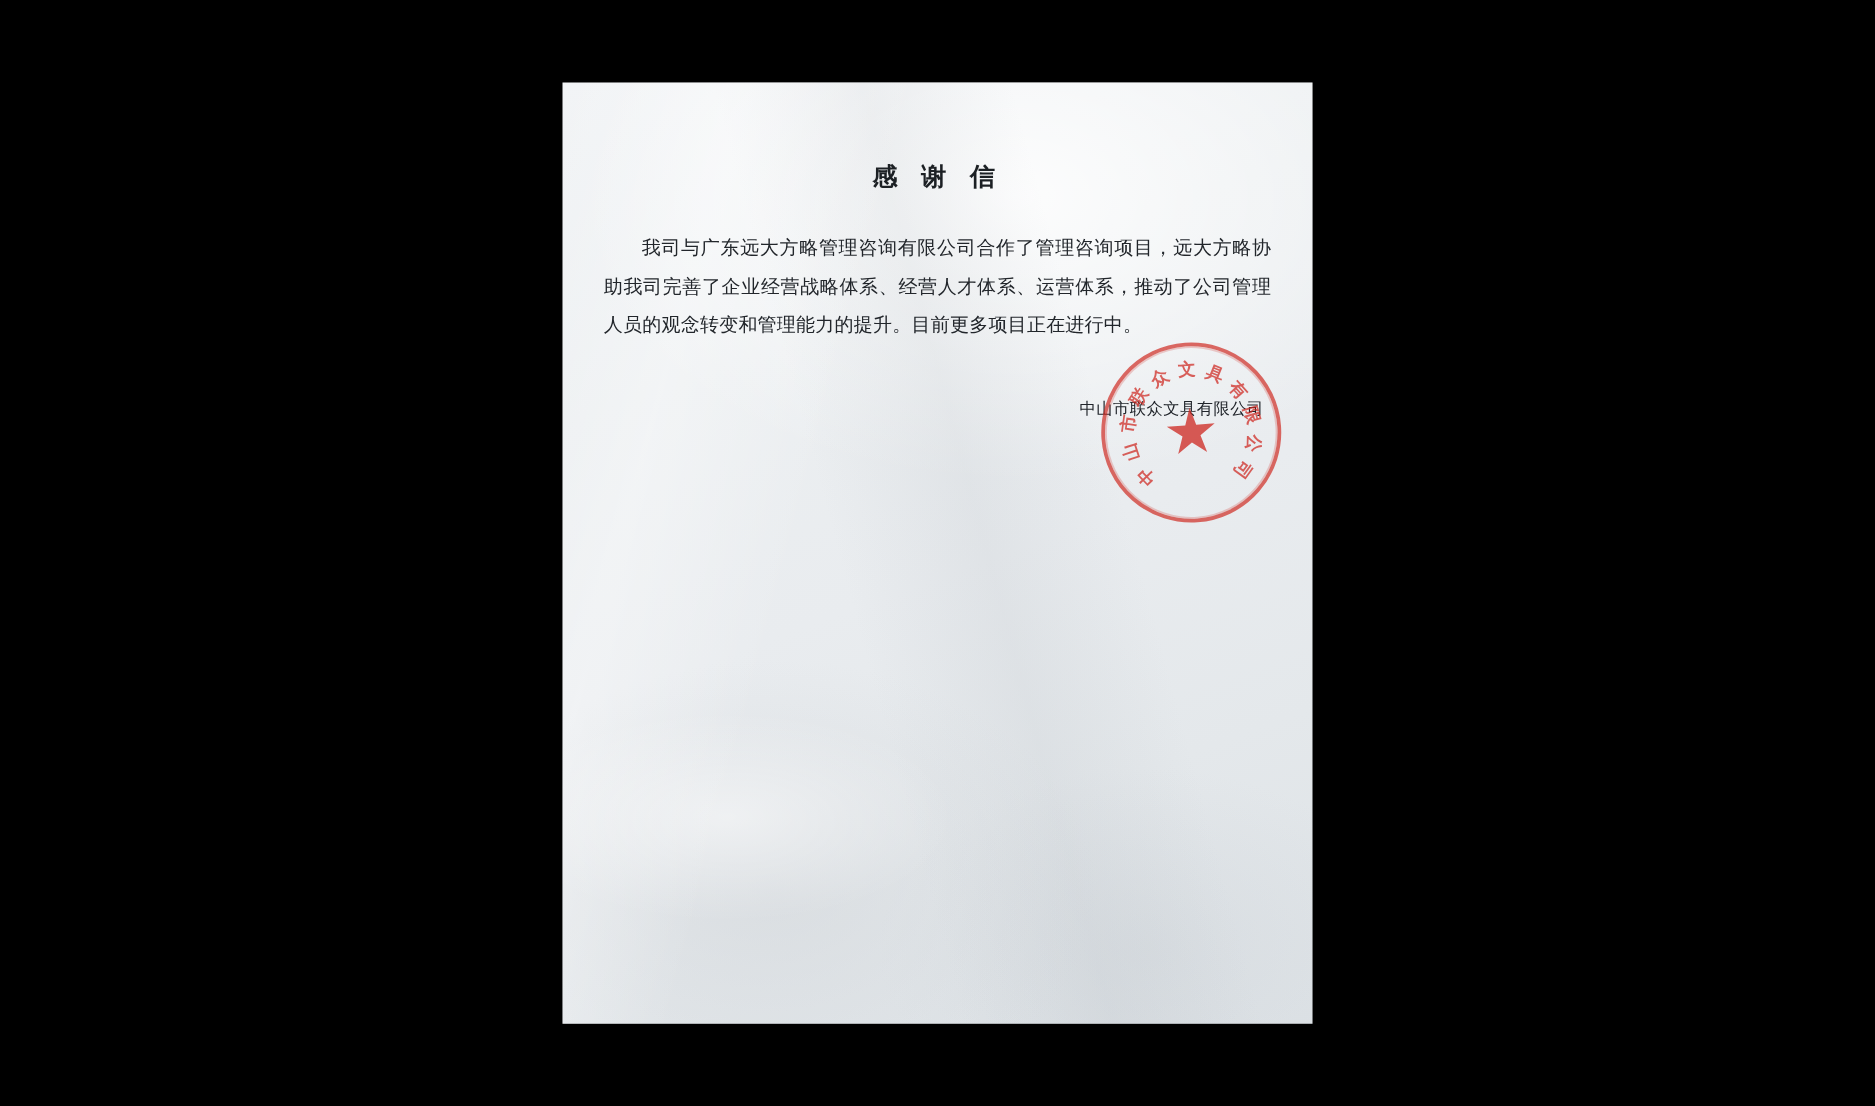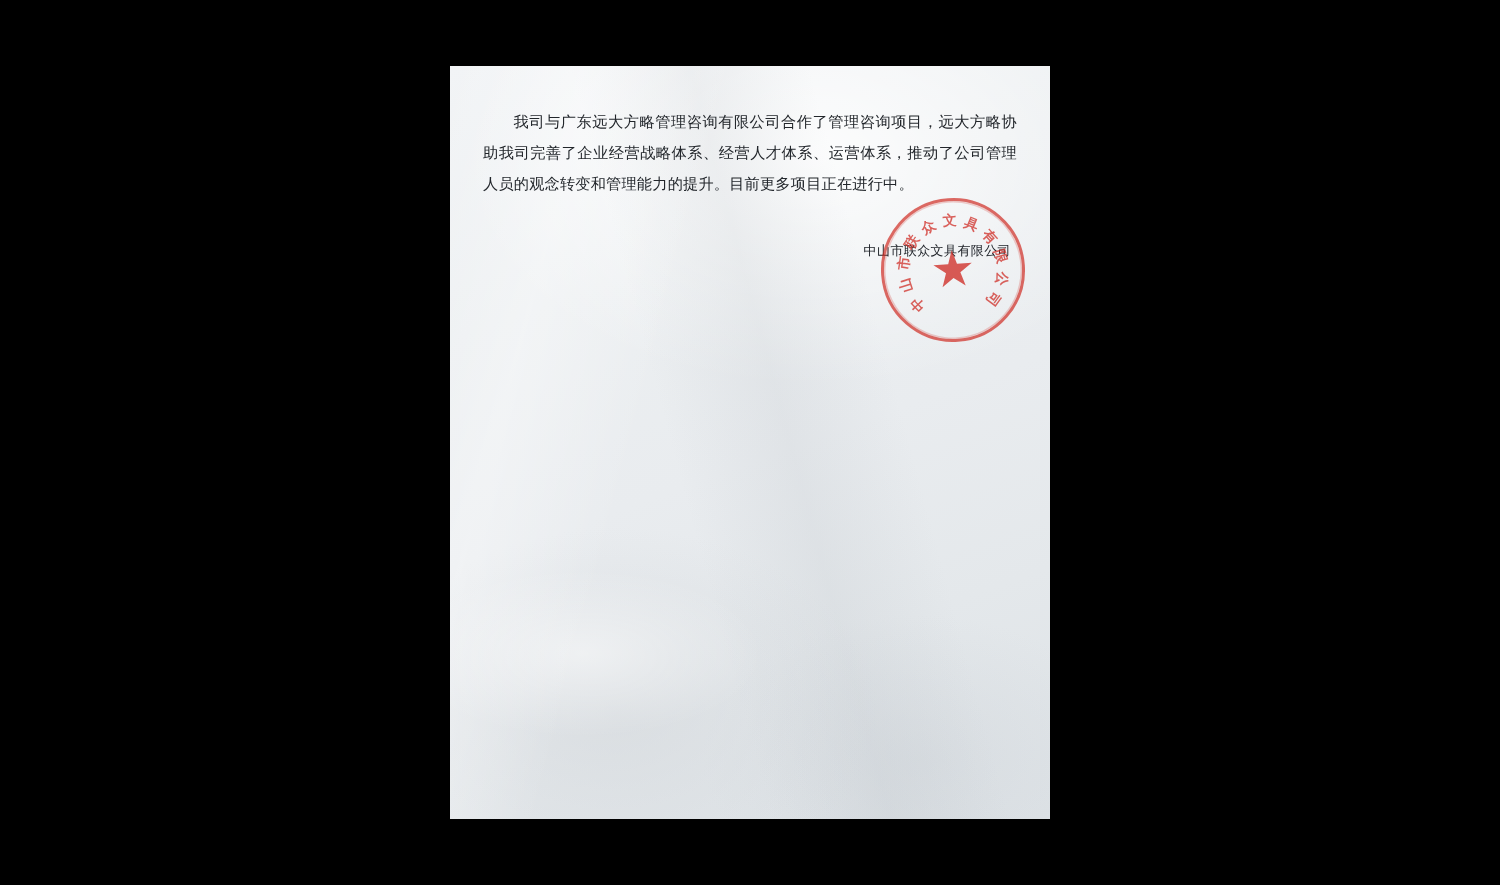--- a/index.html
+++ b/index.html
@@ -60,21 +60,21 @@
     padding-top: 62px;
     text-align: center;
     font-size: 20px;
     font-weight: bold;
     letter-spacing: 6px;
     color: #1c2024;
     font-family: "DejaVu Sans", "Liberation Sans", sans-serif;
   }
 
   .doc-body {
-    margin-top: 41px;
+    margin-top: 28px;
   }
 
   .doc-para {
     margin: 0 0 16px 0;
     font-size: 15.2px;
     line-height: 2.05;
     color: #22262b;
     text-align: justify;
     text-indent: 2em;
     font-family: "DejaVu Sans", "Liberation Sans", sans-serif;
@@ -165,20 +165,21 @@
   }
 </style>
 </head>
 <body>
 
 <div class="stage">
 
   <div class="paper">
     <div class="doc-inner">
 
+      <h1 class="doc-title">感 谢 信</h1>
 
       <div class="doc-body">
         <p class="doc-para">我司与广东远大方略管理咨询有限公司合作了管理咨询项目，远大方略协助我司完善了企业经营战略体系、经营人才体系、运营体系，推动了公司管理人员的观念转变和管理能力的提升。目前更多项目正在进行中。</p>
       </div>
 
       <div class="signature-block">
         <div class="sig-company">中山市联众文具有限公司</div>
 
         <div class="seal">
           <div class="seal-star"></div>

